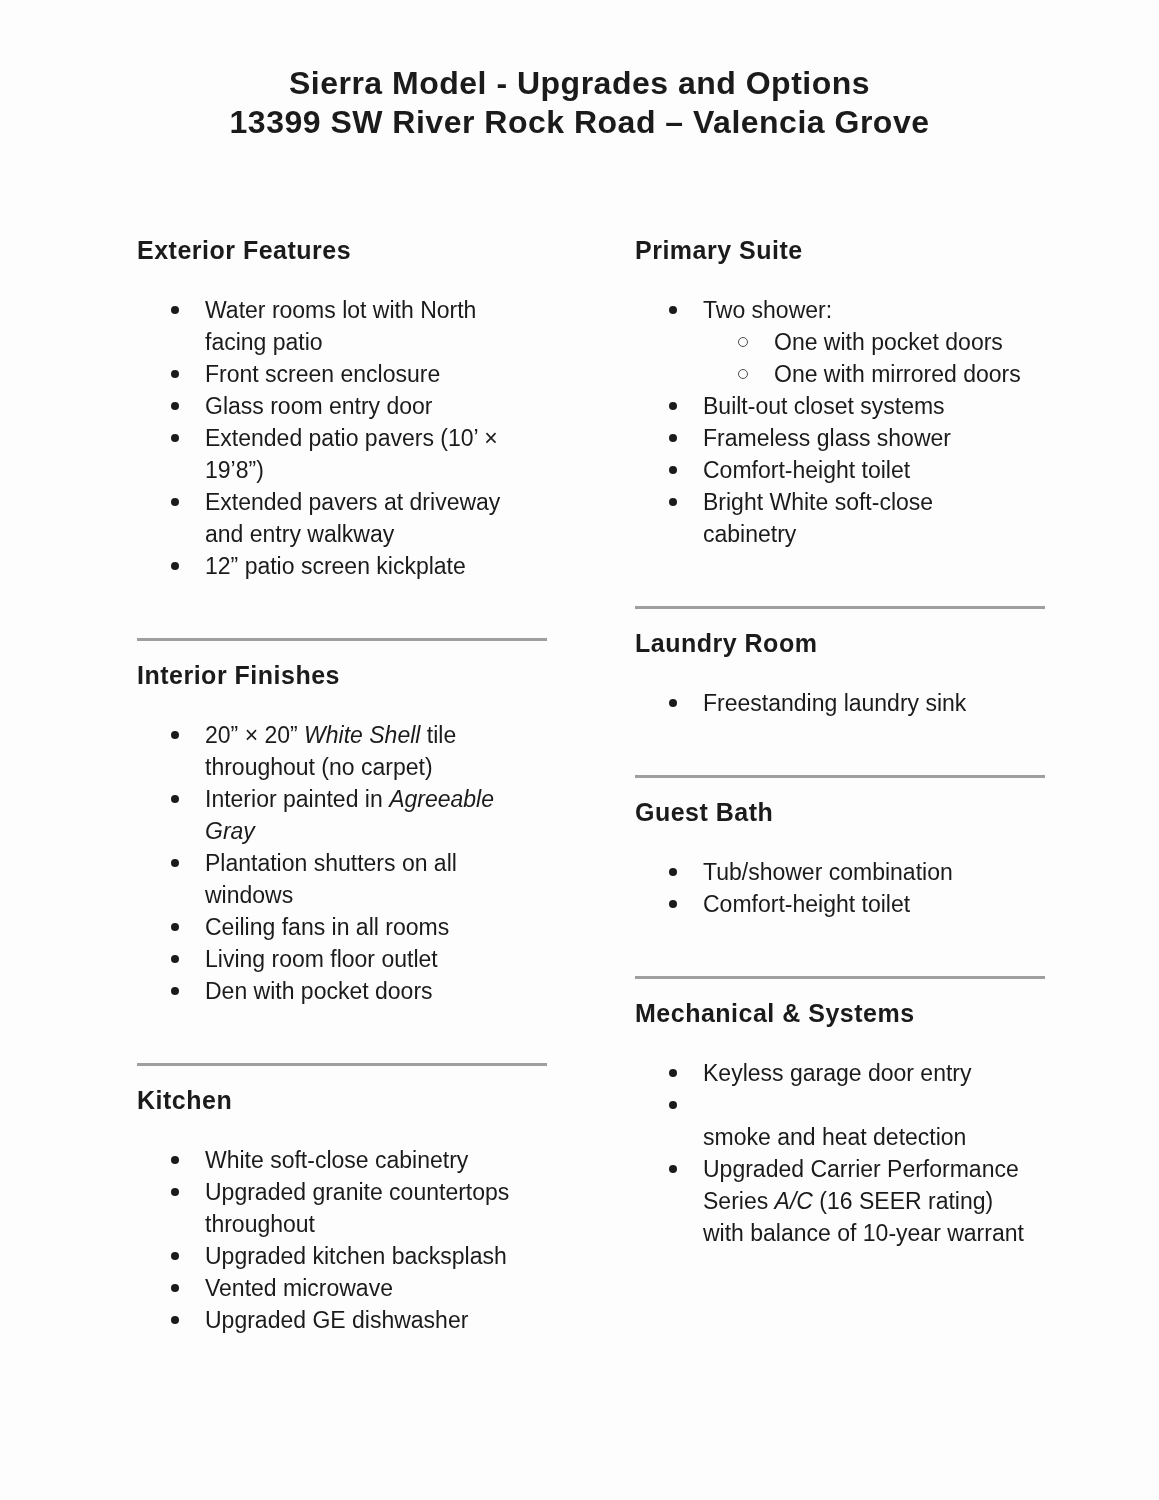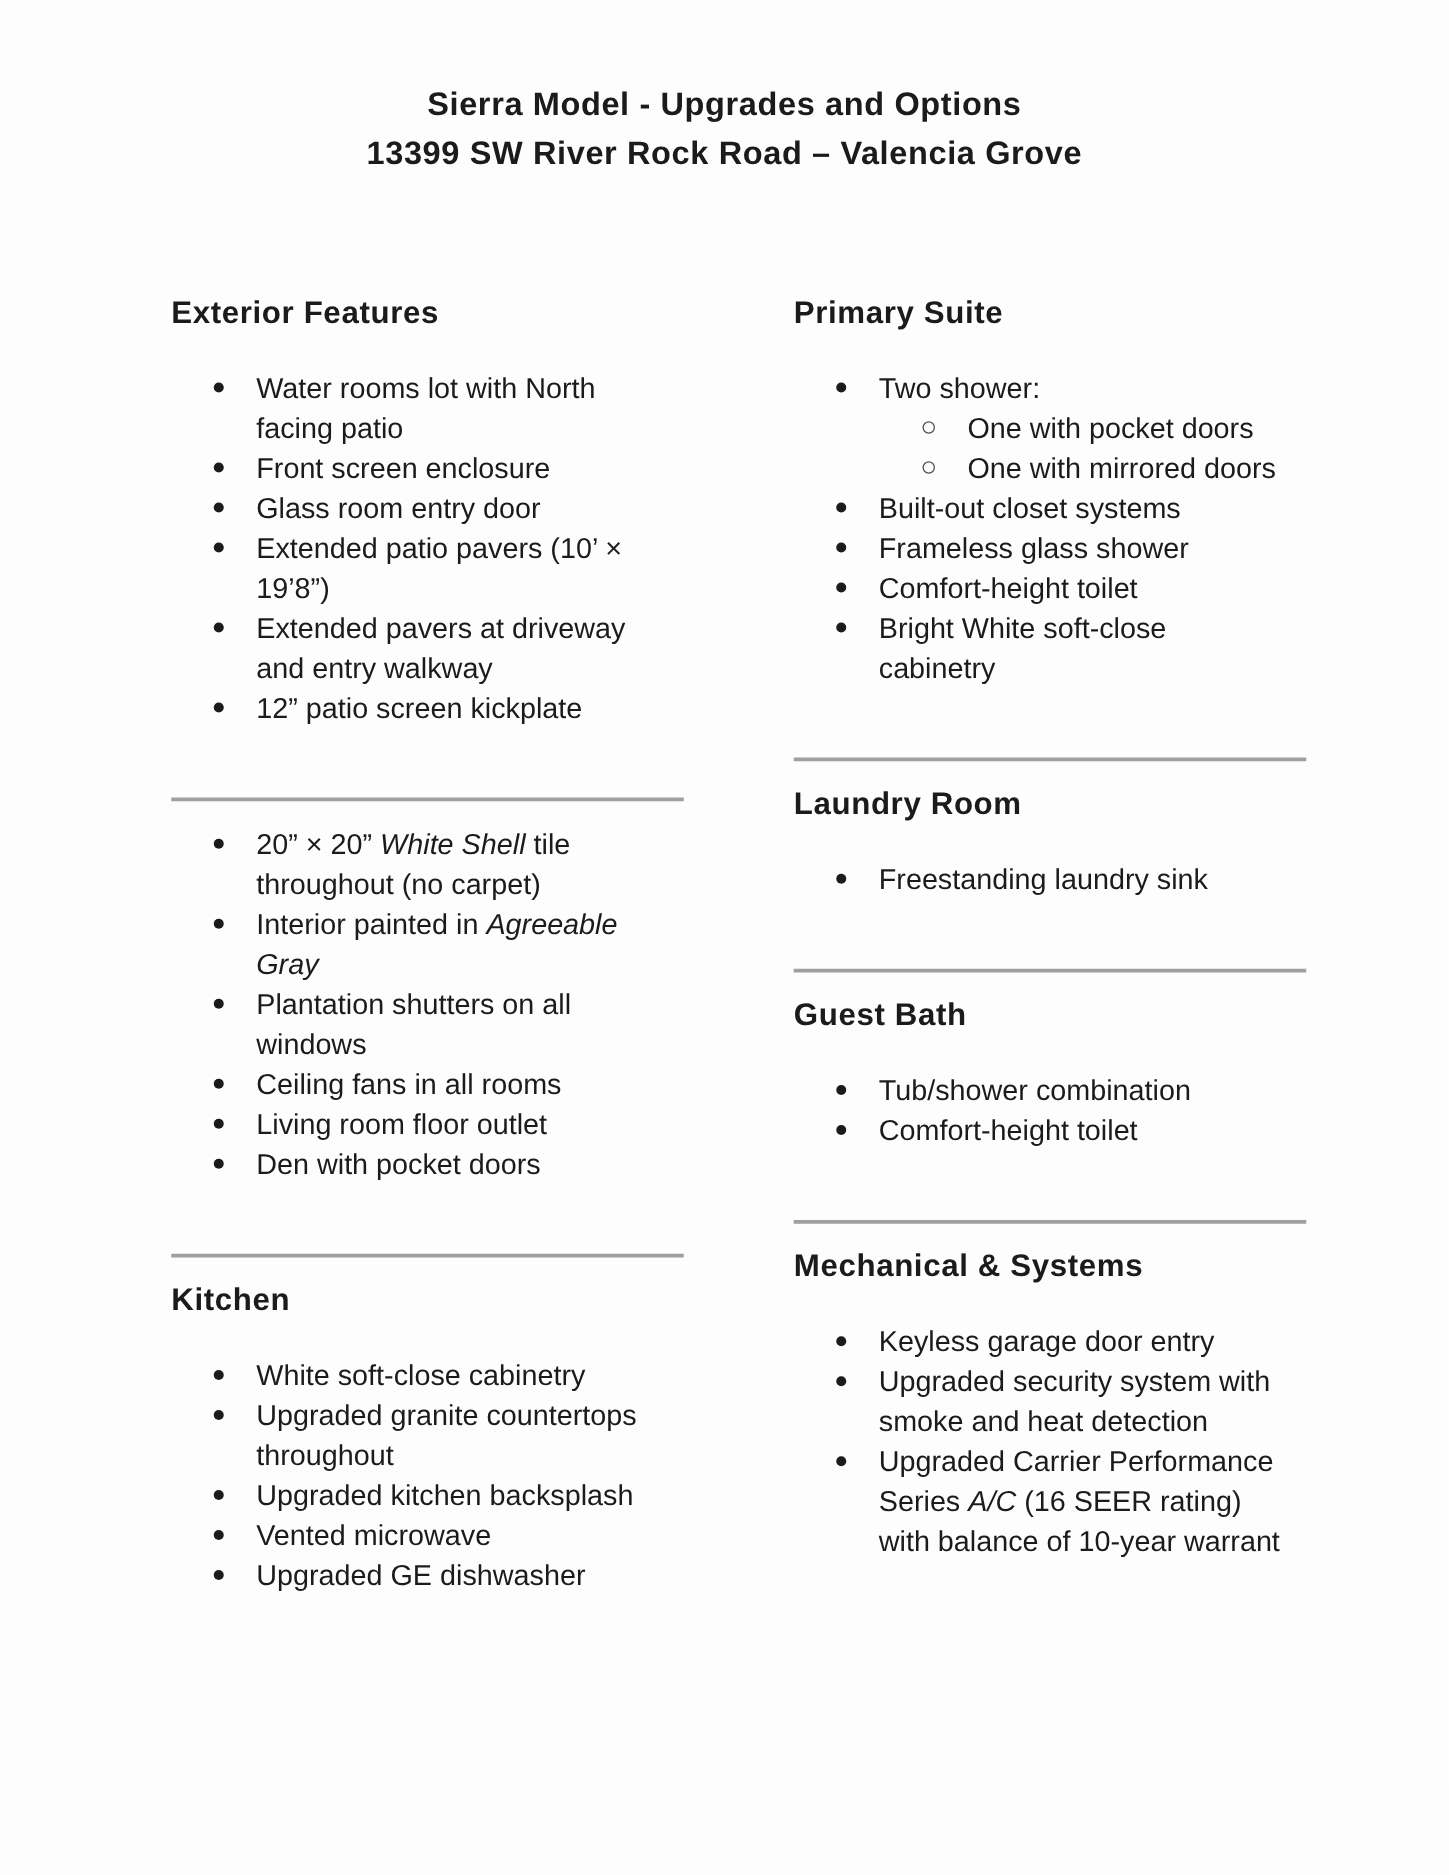--- a/index.html
+++ b/index.html
@@ -10,21 +10,21 @@
     background: #fdfdfd;
     box-sizing: border-box;
     padding-top: 64px;
     font-family: "Liberation Sans", sans-serif;
     color: #1b1b1b;
     overflow: hidden;
   }
   .doc-title {
     text-align: center;
     font-weight: bold;
-    font-size: 26px;
+    font-size: 32px;
     line-height: 39px;
     letter-spacing: 0.5px;
   }
   .columns {
     display: grid;
     grid-template-columns: 410px 410px;
     column-gap: 88px;
     padding-left: 137px;
     margin-top: 92px;
     align-items: start;
@@ -98,20 +98,21 @@
             <li class="lvl1"><span>Water rooms lot with North</span><br><span>facing patio</span></li>
             <li class="lvl1"><span>Front screen enclosure</span></li>
             <li class="lvl1"><span>Glass room entry door</span></li>
             <li class="lvl1"><span>Extended patio pavers (10’ ×</span><br><span>19’8”)</span></li>
             <li class="lvl1"><span>Extended pavers at driveway</span><br><span>and entry walkway</span></li>
             <li class="lvl1"><span>12” patio screen kickplate</span></li>
           </ul>
           <hr class="sec-divider">
         </section>
         <section>
+          <h2 class="sec-heading">Interior Finishes</h2>
           <ul class="bullets">
             <li class="lvl1"><span>20” × 20” </span><em>White Shell</em><span> tile</span><br><span>throughout (no carpet)</span></li>
             <li class="lvl1"><span>Interior painted in </span><em>Agreeable</em><br><em>Gray</em></li>
             <li class="lvl1"><span>Plantation shutters on all</span><br><span>windows</span></li>
             <li class="lvl1"><span>Ceiling fans in all rooms</span></li>
             <li class="lvl1"><span>Living room floor outlet</span></li>
             <li class="lvl1"><span>Den with pocket doors</span></li>
           </ul>
           <hr class="sec-divider">
         </section>
@@ -152,19 +153,19 @@
           <ul class="bullets">
             <li class="lvl1"><span>Tub/shower combination</span></li>
             <li class="lvl1"><span>Comfort-height toilet</span></li>
           </ul>
           <hr class="sec-divider">
         </section>
         <section>
           <h2 class="sec-heading">Mechanical &amp; Systems</h2>
           <ul class="bullets">
             <li class="lvl1"><span>Keyless garage door entry</span></li>
-            <li class="lvl1"><span>Upgraded security system with</span><br><span>smoke and heat detection</span></li>
+            <li class="lvl1"><br><span>smoke and heat detection</span></li>
             <li class="lvl1"><span>Upgraded Carrier Performance</span><br><span>Series </span><em>A/C</em><span> (16 SEER rating)</span><br><span>with balance of 10-year warrant</span></li>
           </ul>
         </section>
       </div>
   </div>
 </div>
 
 </body></html>

